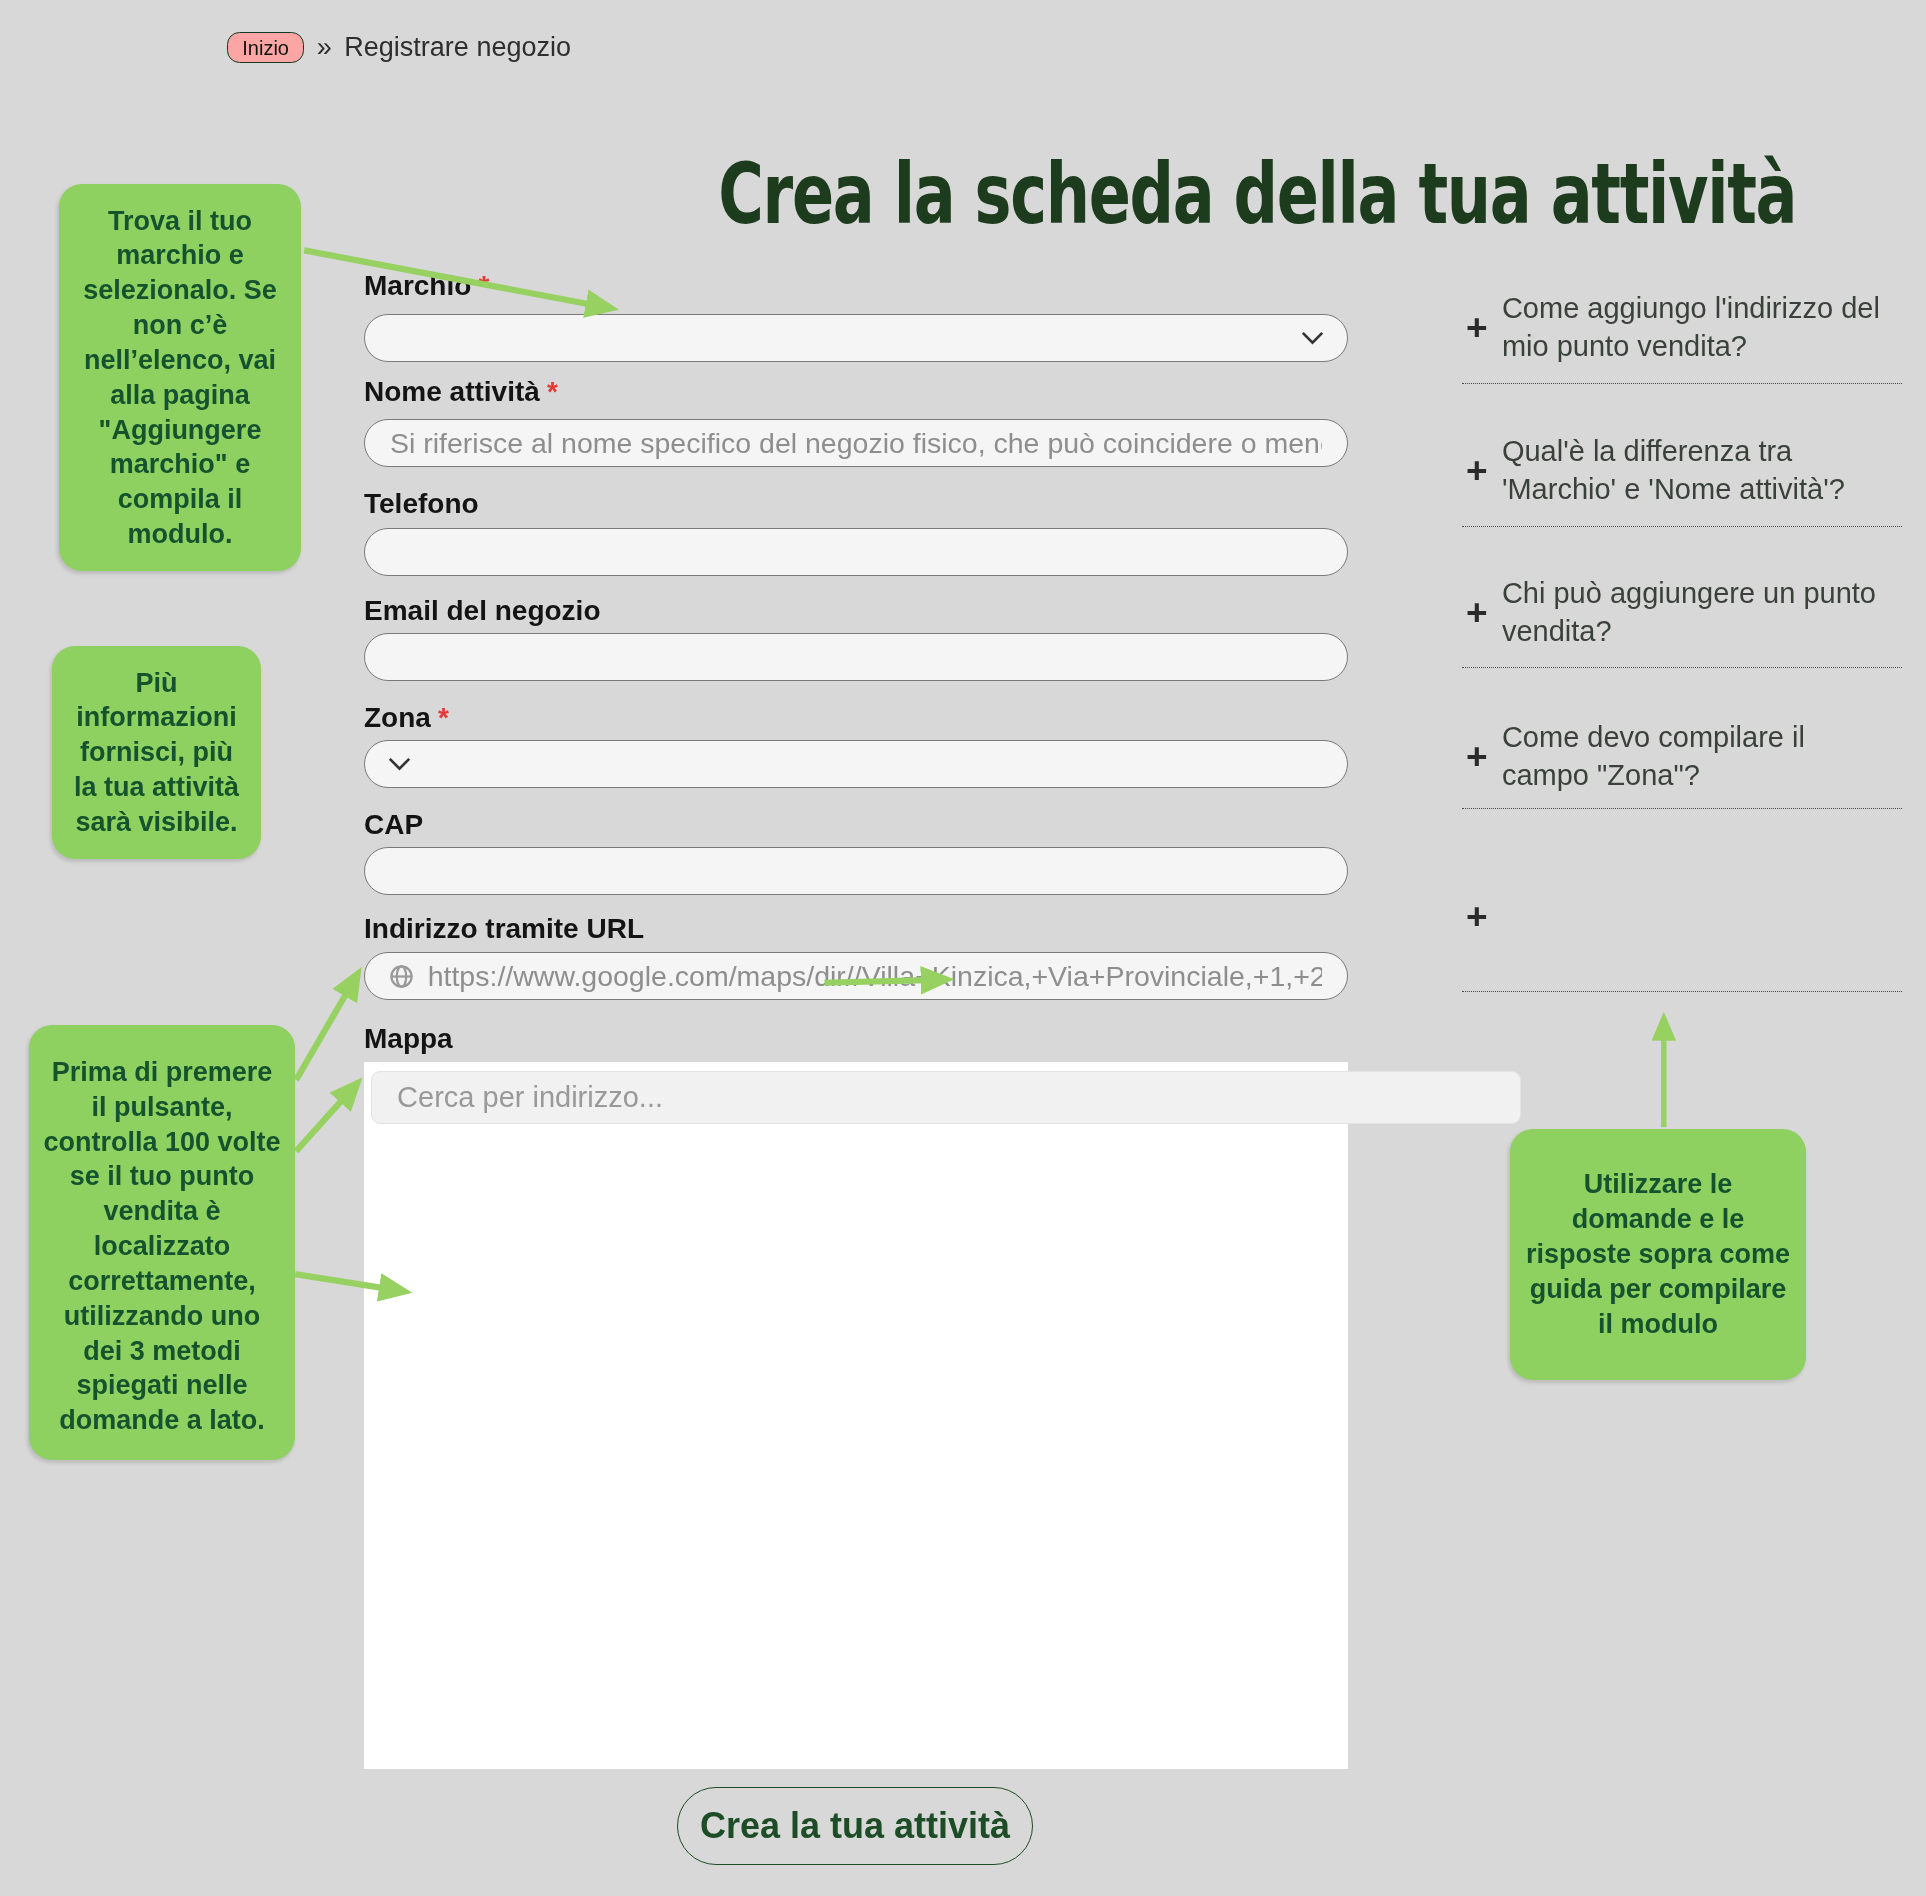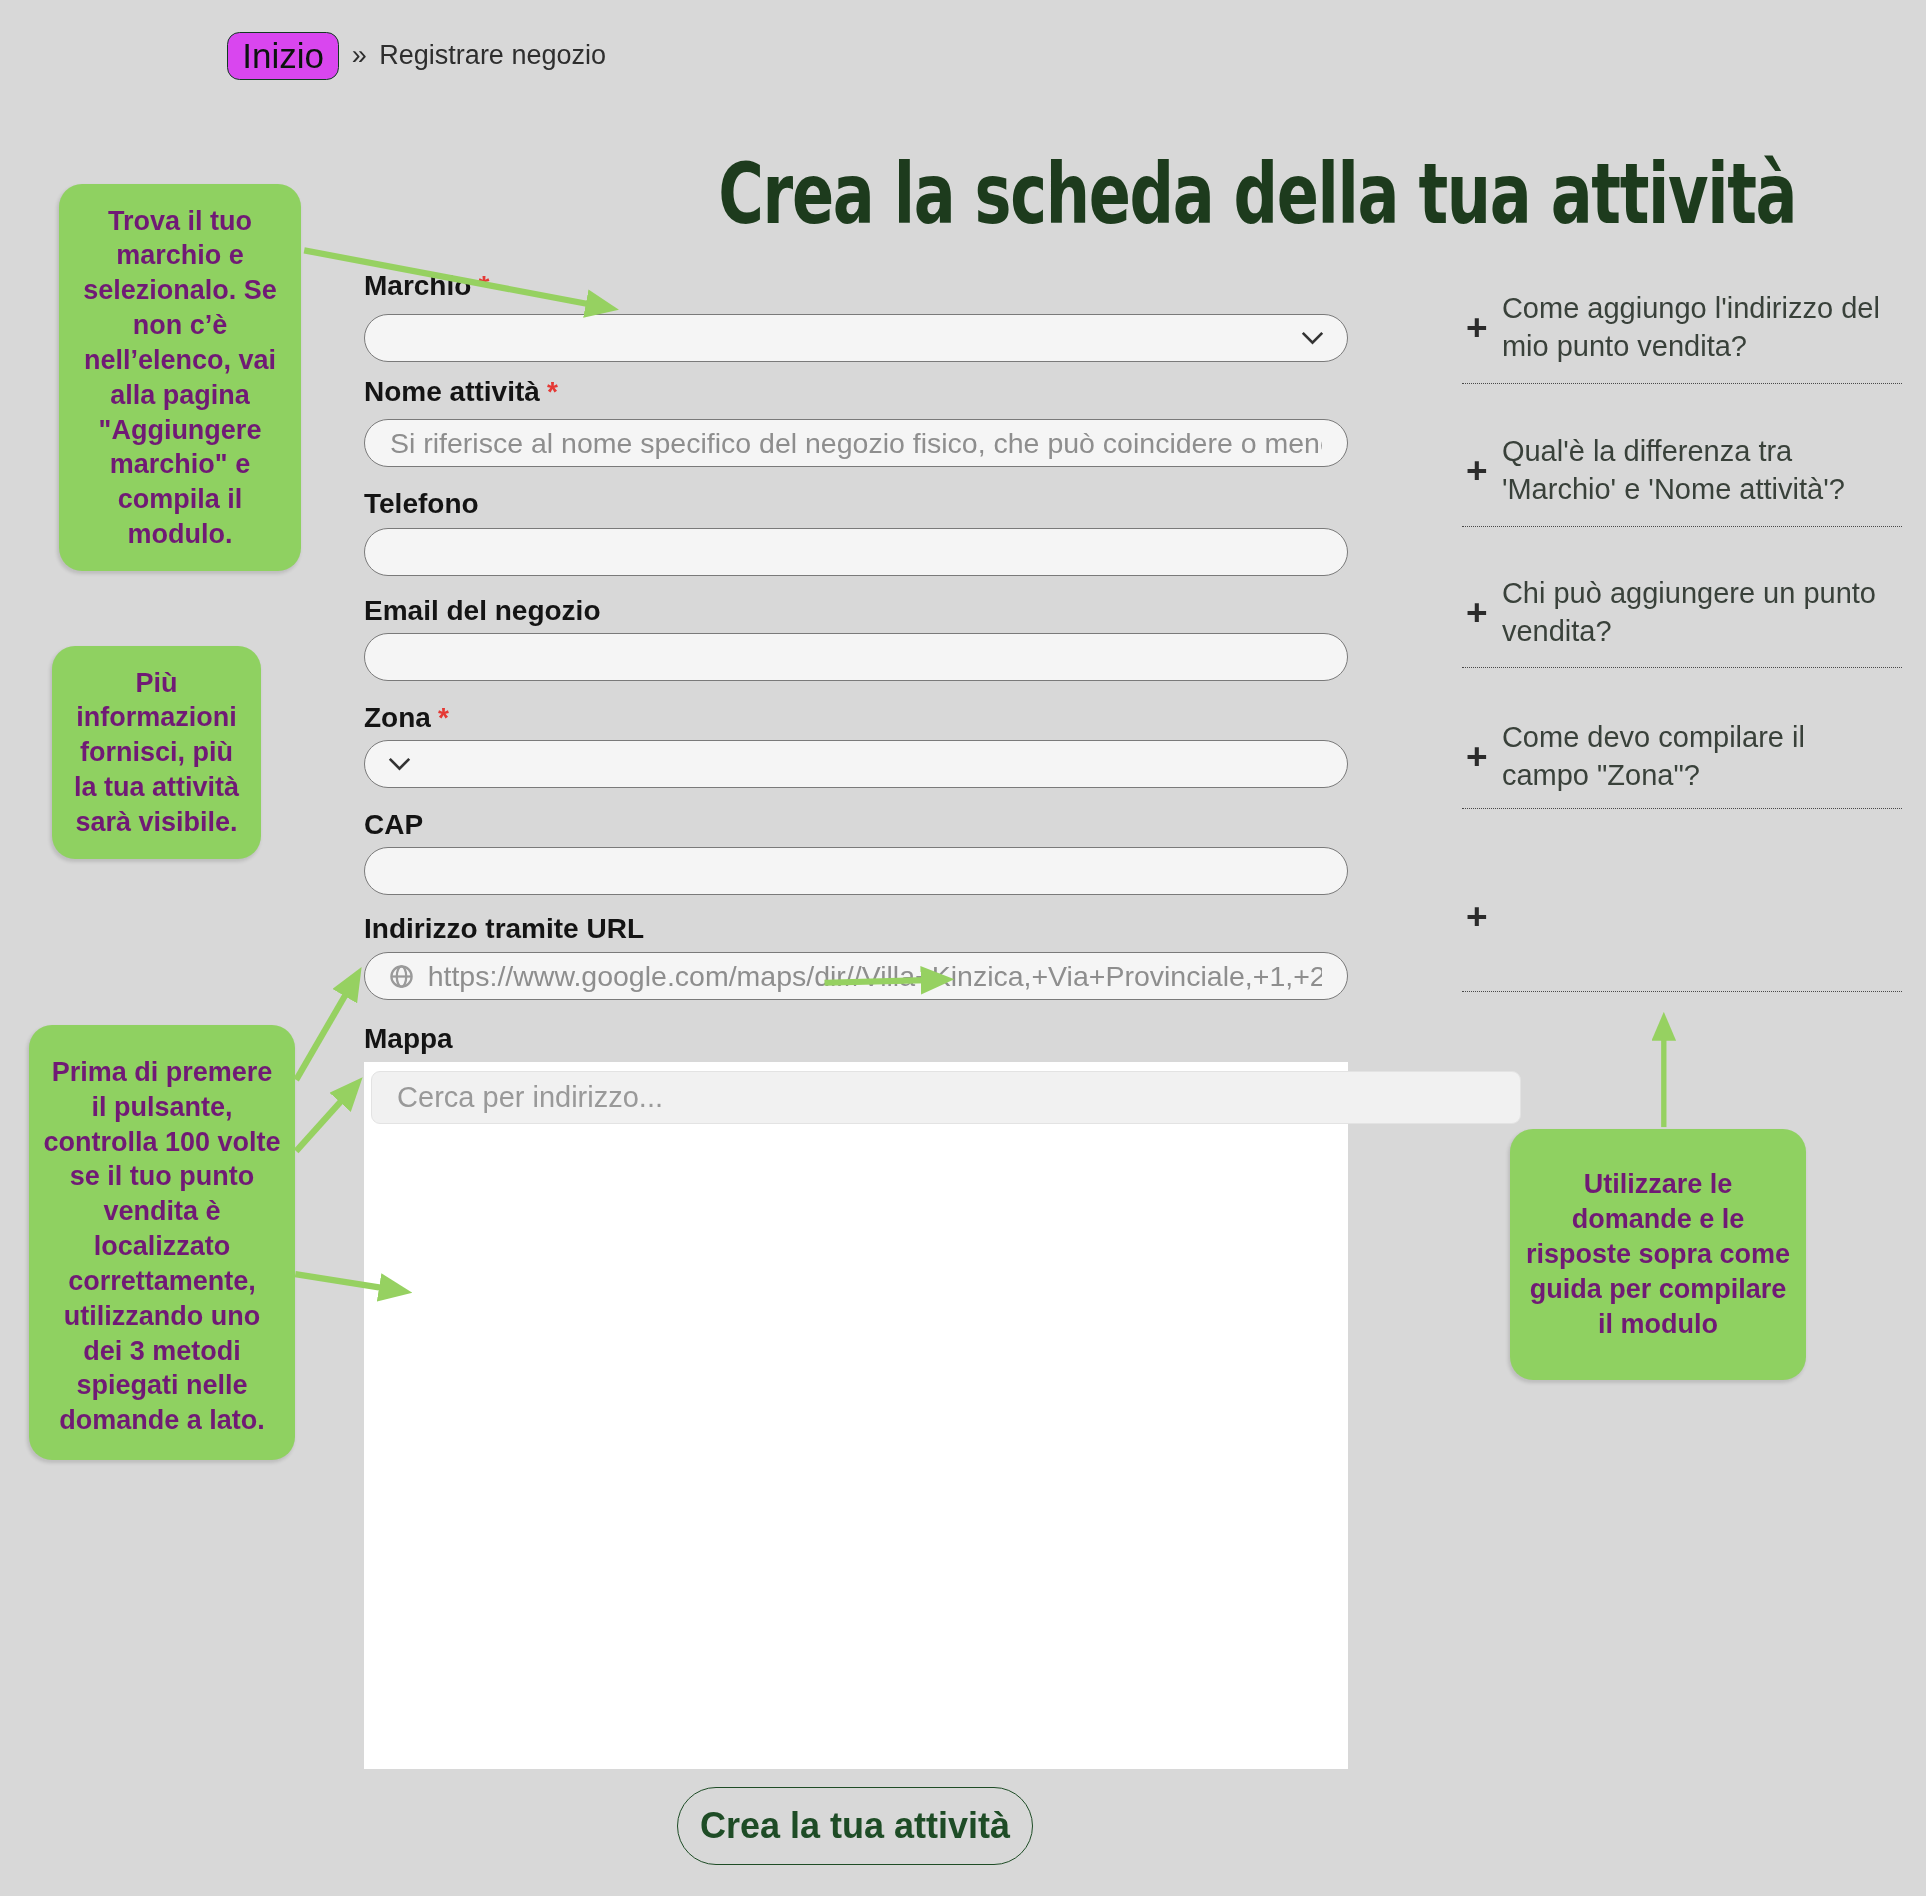--- a/index.html
+++ b/index.html
@@ -7,35 +7,35 @@
     width:1927px;height:1896px;position:relative;overflow:hidden;
     background:#d8d8d8;
     font-family:"Liberation Sans",sans-serif;
     color:#1c1c1c;
   }
   .abs{position:absolute;}
 
   
   .breadcrumb{left:227px;top:32px;display:flex;align-items:center;gap:12.5px;font-size:27px;color:#2e2e2e;}
   .crumb-pill{
-    background:#d946ef;border:1.8px solid #123a22;border-radius:12.5px;
-    padding:3.6px 14.3px;color:#0c140e;font-size:35px;line-height:1.1;cursor:pointer;
+    background:#fca5a5;border:1.8px solid #123a22;border-radius:12.5px;
+    padding:3.6px 14.3px;color:#0c140e;font-size:20px;line-height:1.1;cursor:pointer;
   }
 
   
   .page-title{
     left:570px;top:89px;width:1141px;text-align:center;
     color:#1d3b1d;font-family:"DejaVu Sans",sans-serif;font-weight:800;
     font-size:84px;letter-spacing:-1.8px;white-space:nowrap;
     transform:scaleX(.74);transform-origin:center;
   }
 
   
   .note{
-    background:#8fd161;border-radius:23px;color:#701a75;
+    background:#8fd161;border-radius:23px;color:#14532d;
     font-weight:bold;font-size:27px;line-height:1.29;text-align:center;
     padding:19.6px 14.3px;box-sizing:border-box;
     box-shadow:-1.8px 2.7px 3.6px rgba(0,0,0,.12);
   }
   .note-brand{left:59px;top:184px;width:242px;min-height:353px;}
   .note-info{left:52px;top:646px;width:209px;min-height:182px;}
   .note-check{left:29px;top:1025px;width:266px;min-height:435px;padding-top:30px;}
   .note-guide{left:1510px;top:1129px;width:296px;min-height:251px;display:flex;align-items:center;justify-content:center;}
 
   

